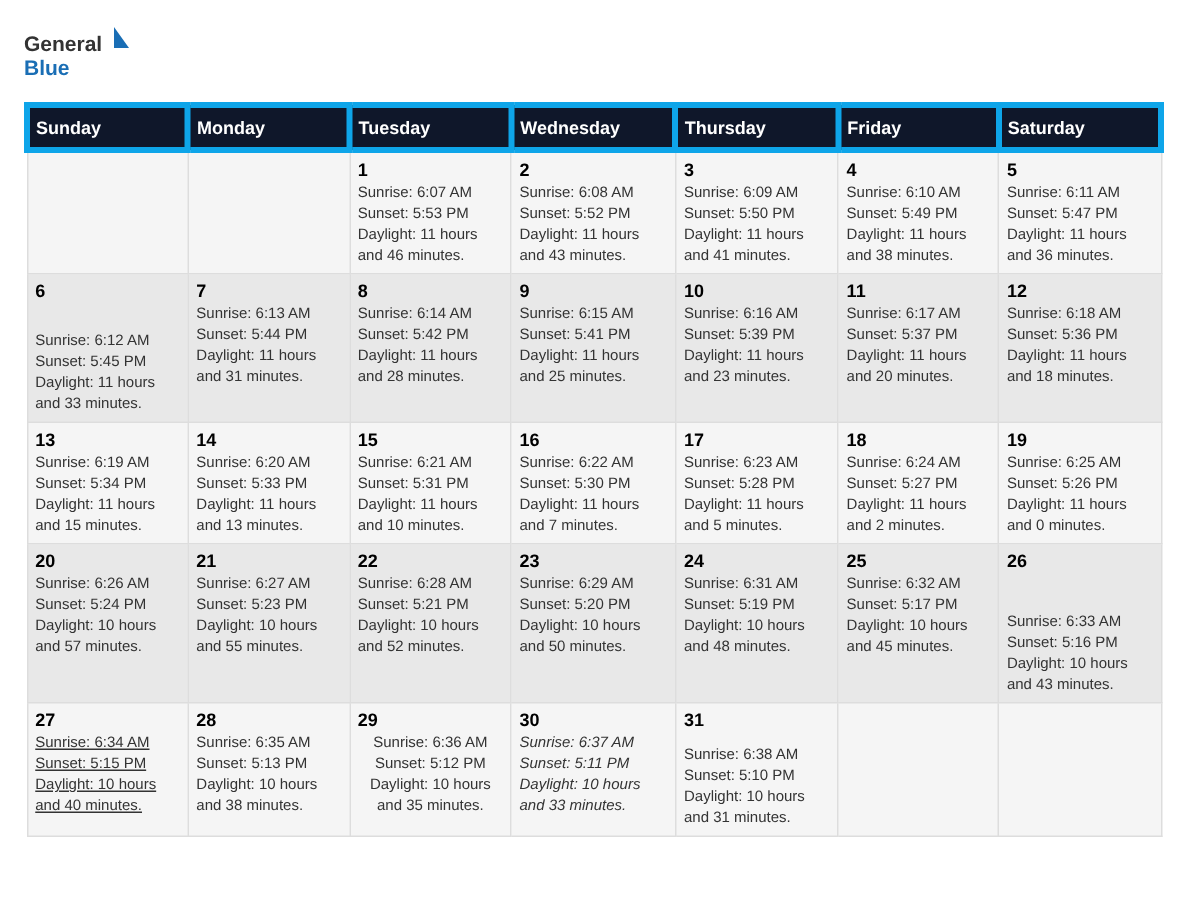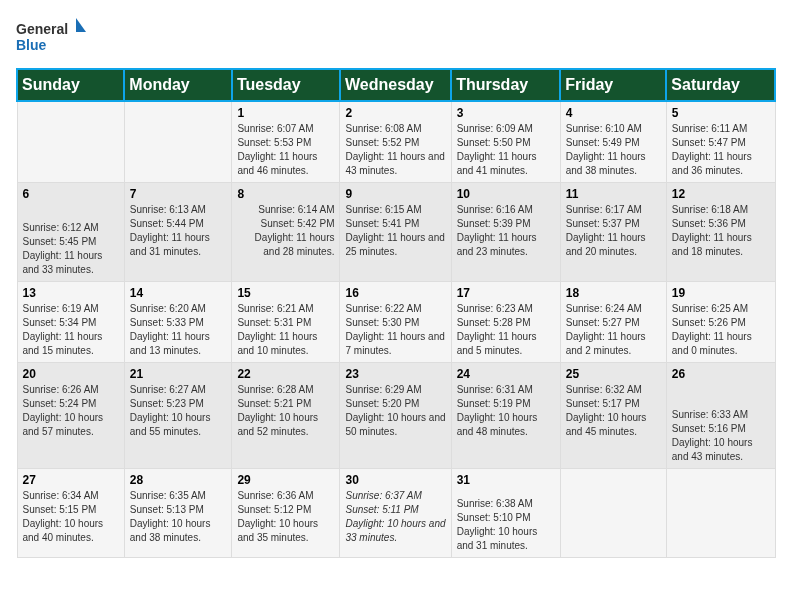--- a/index.html
+++ b/index.html
@@ -30,27 +30,27 @@
     .location-title {
       font-size: 15px;
       color: #555;
     }
     .calendar-table {
       width: 100%;
       border-collapse: collapse;
       font-size: 11px;
     }
     .calendar-table thead tr th {
-      background-color: #14532d;
+      background-color: #0f172a;
       color: #fff;
       padding: 6px 4px;
       text-align: left;
-      font-size: 16px;
+      font-size: 12px;
       font-weight: bold;
-      border: 2px solid #0ea5e9;
+      border: 4px solid #0ea5e9;
     }
     .calendar-table tbody tr td {
       vertical-align: top;
       border: 1px solid #ddd;
       padding: 4px 5px;
       min-height: 70px;
       width: 113px;
     }
     .calendar-table tbody tr:nth-child(odd) {
       background-color: #f5f5f5;
@@ -144,21 +144,21 @@
 Daylight: 11 hours and 33 minutes.</div>
         </td>
         <td>
           <div class="day-number">7</div>
           <div class="day-info" style="white-space: pre-line;">Sunrise: 6:13 AM
 Sunset: 5:44 PM
 Daylight: 11 hours and 31 minutes.</div>
         </td>
         <td>
           <div class="day-number">8</div>
-          <div class="day-info" style="white-space: pre-line; text-align: right;">Sunrise: 6:14 AM
+          <div class="day-info" style="white-space: pre-line;">Sunrise: 6:14 AM
 Sunset: 5:42 PM
 Daylight: 11 hours and 28 minutes.</div>
         </td>
         <td>
           <div class="day-number">9</div>
           <div class="day-info" style="white-space: pre-line;">Sunrise: 6:15 AM
 Sunset: 5:41 PM
 Daylight: 11 hours and 25 minutes.</div>
         </td>
         <td>
@@ -264,33 +264,33 @@
         <td>
           <div class="day-number">26</div>
           <div class="day-info" style="white-space: pre-line; margin-top: 27px;">Sunrise: 6:33 AM
 Sunset: 5:16 PM
 Daylight: 10 hours and 43 minutes.</div>
         </td>
       </tr>
       <tr>
         <td>
           <div class="day-number">27</div>
-          <div class="day-info" style="white-space: pre-line;">Sunrise: 6:34 AM
+          <div class="day-info" style="white-space: pre-line; text-decoration: underline;">Sunrise: 6:34 AM
 Sunset: 5:15 PM
 Daylight: 10 hours and 40 minutes.</div>
         </td>
         <td>
           <div class="day-number">28</div>
           <div class="day-info" style="white-space: pre-line;">Sunrise: 6:35 AM
 Sunset: 5:13 PM
 Daylight: 10 hours and 38 minutes.</div>
         </td>
         <td>
           <div class="day-number">29</div>
-          <div class="day-info" style="white-space: pre-line;">Sunrise: 6:36 AM
+          <div class="day-info" style="white-space: pre-line; text-align: center;">Sunrise: 6:36 AM
 Sunset: 5:12 PM
 Daylight: 10 hours and 35 minutes.</div>
         </td>
         <td>
           <div class="day-number">30</div>
           <div class="day-info" style="white-space: pre-line; font-style: italic;">Sunrise: 6:37 AM
 Sunset: 5:11 PM
 Daylight: 10 hours and 33 minutes.</div>
         </td>
         <td>

